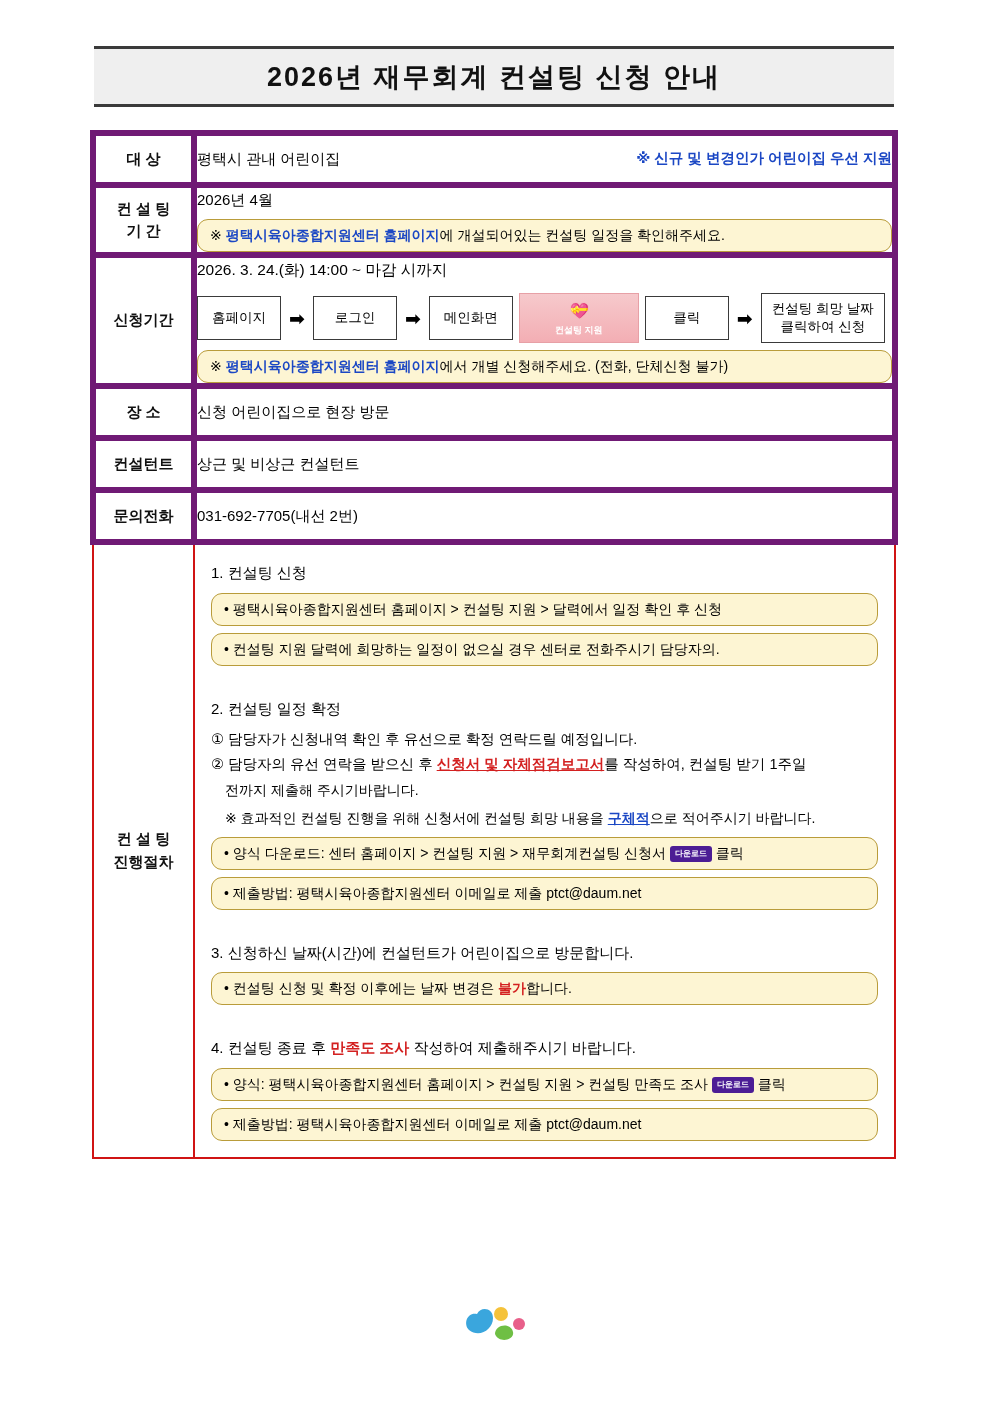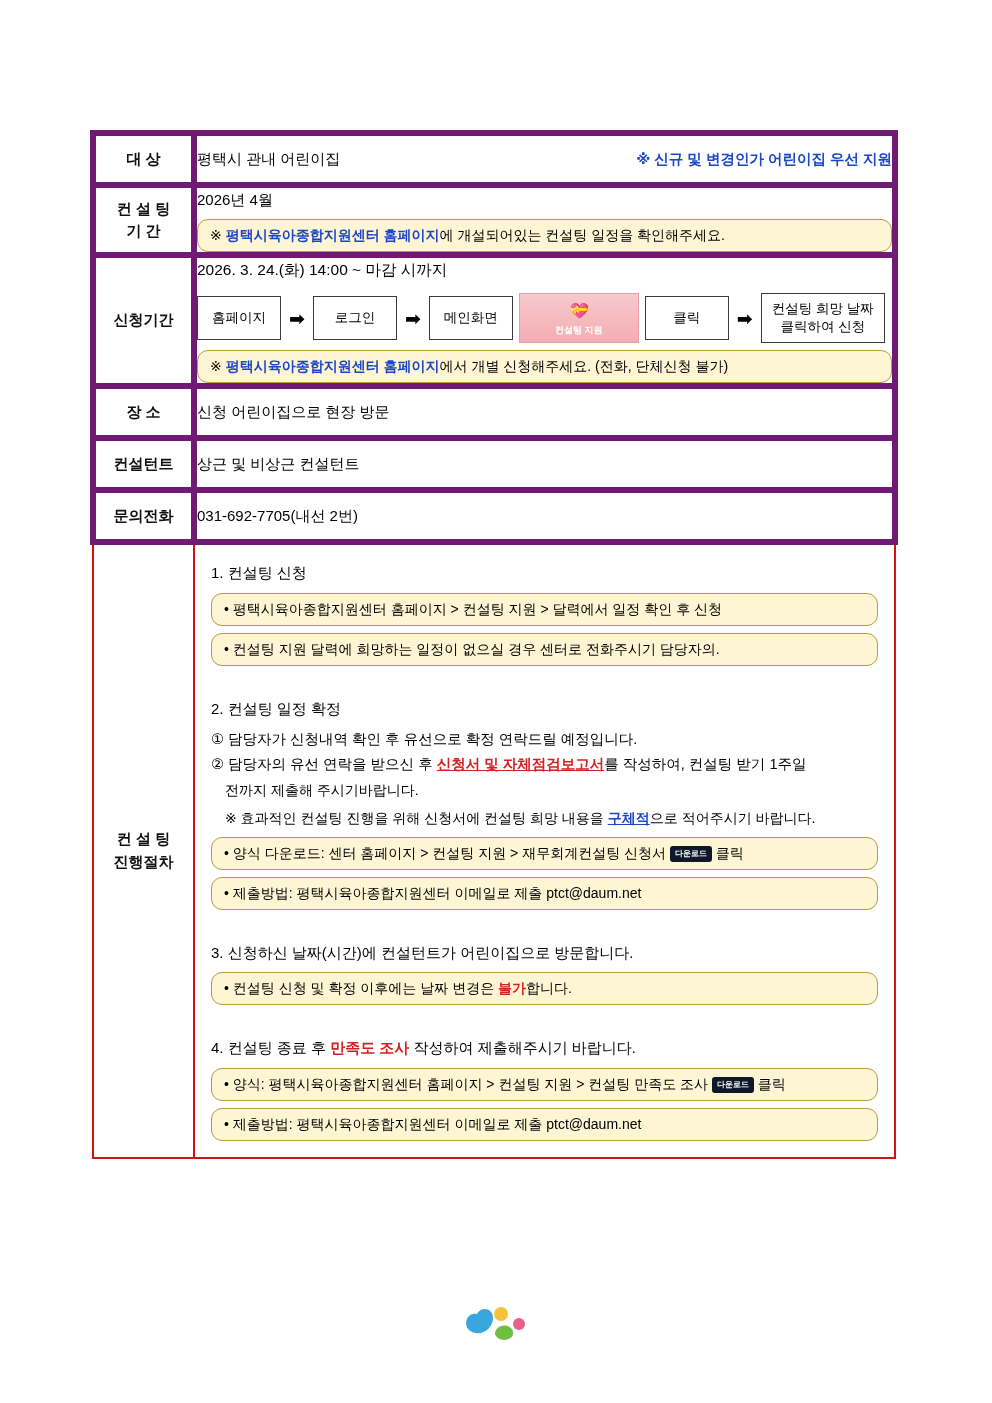--- a/index.html
+++ b/index.html
@@ -69,21 +69,21 @@
   .cell {
     padding: 12px 14px;
     font-size: 15px;
     line-height: 1.6;
   }
 
   .row-a td { height: 46px; }
 
   .flexrow {
     display: flex;
-    align-items: flex-end;
+    align-items: flex-start;
     justify-content: space-between;
   }
   .blue-note {
     color: #1b47c4;
     font-weight: bold;
     font-size: 14.5px;
   }
 
   
   .hl {
@@ -163,21 +163,21 @@
   .proc-sub {
     margin: 2px 0 2px 0;
     font-size: 14.5px;
   }
   .proc-note {
     margin: 2px 0 6px 14px;
     font-size: 14px;
   }
   .dl-badge {
     display: inline-block;
-    background: #0f172a;
+    background: #4c1d95;
     color: #fff;
     font-size: 8px;
     font-weight: bold;
     border-radius: 3px;
     padding: 2px 5px;
     vertical-align: middle;
     letter-spacing: 0;
   }
   .red-border td {
     border: 2px solid #d01414 !important;
@@ -207,20 +207,23 @@
     color: #1b2f6e;
     letter-spacing: 0.2px;
     margin-top: 2px;
   }
 </style>
 </head>
 <body>
 
 <div class="page">
 
+  <div class="title-bar">
+    <div class="title-text">2026년 재무회계 컨설팅 신청 안내</div>
+  </div>
 
   <table class="tbl">
 
     <tbody>
         <tr class="row-a">
       <td class="lbl">대      상</td>
       <td class="cell">
         <div class="flexrow">
           <span>평택시 관내 어린이집</span>
           <span class="blue-note">※ 신규 및 변경인가 어린이집 우선 지원</span>

